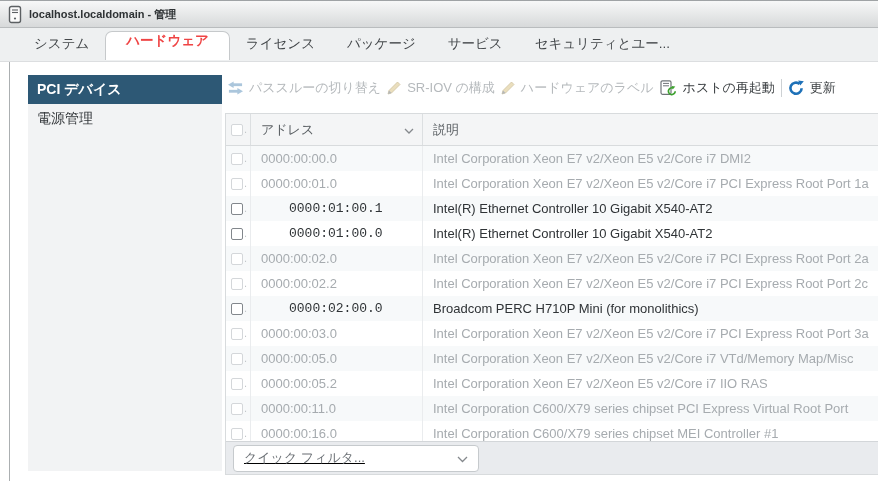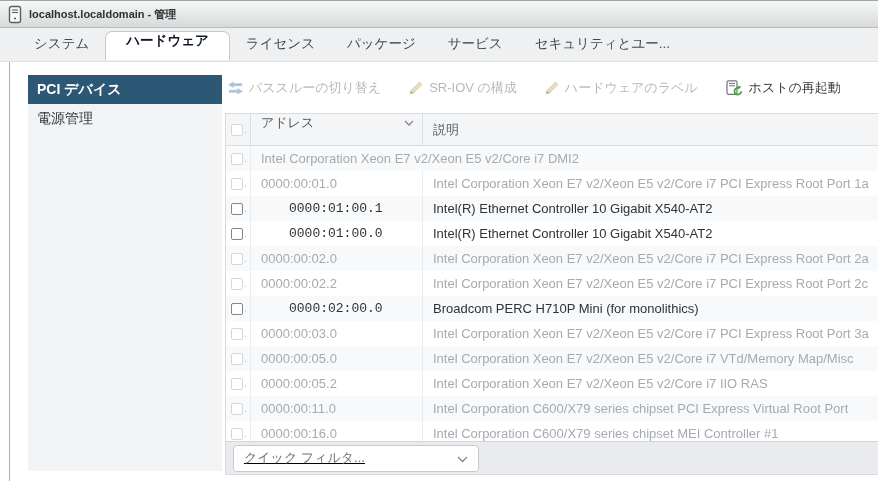--- a/index.html
+++ b/index.html
@@ -11,53 +11,53 @@
               border-top:1px solid #9fa3a5; border-bottom:1px solid #b9bcbe;
               display:flex; align-items:center; padding-left:8px; gap:7px;
               font-size:11px; font-weight:bold; color:#2e3234; }
 
   
   .tabstrip { height:34px; background:#eef0f1; border-bottom:1px solid #dcdee0;
               display:flex; align-items:center; padding-left:18px; }
   .tab { padding:8px 16px 9px; font-size:13.5px; color:#43474a; white-space:nowrap;
          cursor:default; }
   .tab.active { background:#fff; border:1px solid #c6c9cb; border-bottom:none;
-                border-radius:7px 7px 0 0; font-weight:bold; color:#0f172a;
+                border-radius:7px 7px 0 0; font-weight:bold; color:#ef4444;
                 margin-bottom:-1px; padding:0 20px 10px; position:relative; }
 
   
   .bodyarea { position:relative; height:419px; background:#fff; }
   .win-left-border { position:absolute; left:9px; top:0; bottom:0; width:1px;
                      background:#abafb1; }
 
   
   .sidebar { position:absolute; left:28px; top:13px; width:194px; height:396px;
              background:#f2f3f4; }
   .side-item { height:29px; line-height:29px; padding-left:9px; font-size:14px;
                color:#33373a; cursor:default; white-space:nowrap; }
   .side-item.selected { background:#2d5875; color:#fff; font-weight:bold; }
 
   
   .main { position:absolute; left:225px; top:13px; right:0; }
-  .toolbar { display:flex; align-items:center; height:26px; gap:28px;
+  .toolbar { display:flex; align-items:center; height:26px; gap:6px;
              padding-left:3px; font-size:13px; white-space:nowrap; }
   .tbtn { display:flex; align-items:center; gap:6px; cursor:default; }
   .tbtn.disabled { color:#b5b9bc; }
   .tbtn.disabled .ticon { opacity:.75; }
   .tbtn.enabled { color:#3b3f42; }
   .tsep { width:1px; height:18px; background:#cdd1d4; }
 
   
   .tablepanel { margin-top:12px; border:1px solid #d8dbdd; border-right:none; }
   .thead { height:32px; background:#f4f5f6; border-bottom:1px solid #d8dbdd;
            display:flex; align-items:stretch; color:#5b6064; font-size:13px; }
   .col-cb { width:25px; border-right:1px solid #dcdfe1; display:flex;
             align-items:center; padding-left:5px; }
   .col-addr { width:172px; border-right:1px solid #dcdfe1; padding:0 8px 0 10px;
-              display:flex; align-items:flex-start; justify-content:space-between; }
+              display:flex; align-items:center; justify-content:space-between; }
   .col-desc { flex:1; display:flex; align-items:center; padding-left:10px; }
 
   .tbody { height:295px; overflow:hidden; background:#fff; }
   .row { height:25px; display:flex; align-items:stretch; font-size:13px; }
   .row:nth-child(odd) { background:#f7f9fa; }
   .row.row-disabled { color:#a6abaf; }
   .row.row-enabled  { color:#2f3336; }
   .cb-cell { width:25px; border-right:1px solid #eaecee; display:flex;
              align-items:center; padding-left:5px; }
   .addr-cell { width:172px; border-right:1px solid #eaecee; display:flex;
@@ -195,20 +195,21 @@
           <span>説明</span>
         </div>
       </div>
 
       <div class="tbody">
           <div class="row row-disabled">
             <div class="cb-cell">
               <span class="cbx cbx-disabled"></span>
               <span class="cbdot">.</span>
             </div>
+            <div class="addr-cell">0000:00:00.0</div>
             <div class="desc-cell">Intel Corporation Xeon E7 v2/Xeon E5 v2/Core i7 DMI2</div>
           </div>
           <div class="row row-disabled">
             <div class="cb-cell">
               <span class="cbx cbx-disabled"></span>
               <span class="cbdot">.</span>
             </div>
             <div class="addr-cell">0000:00:01.0</div>
             <div class="desc-cell">Intel Corporation Xeon E7 v2/Xeon E5 v2/Core i7 PCI Express Root Port 1a</div>
           </div>

